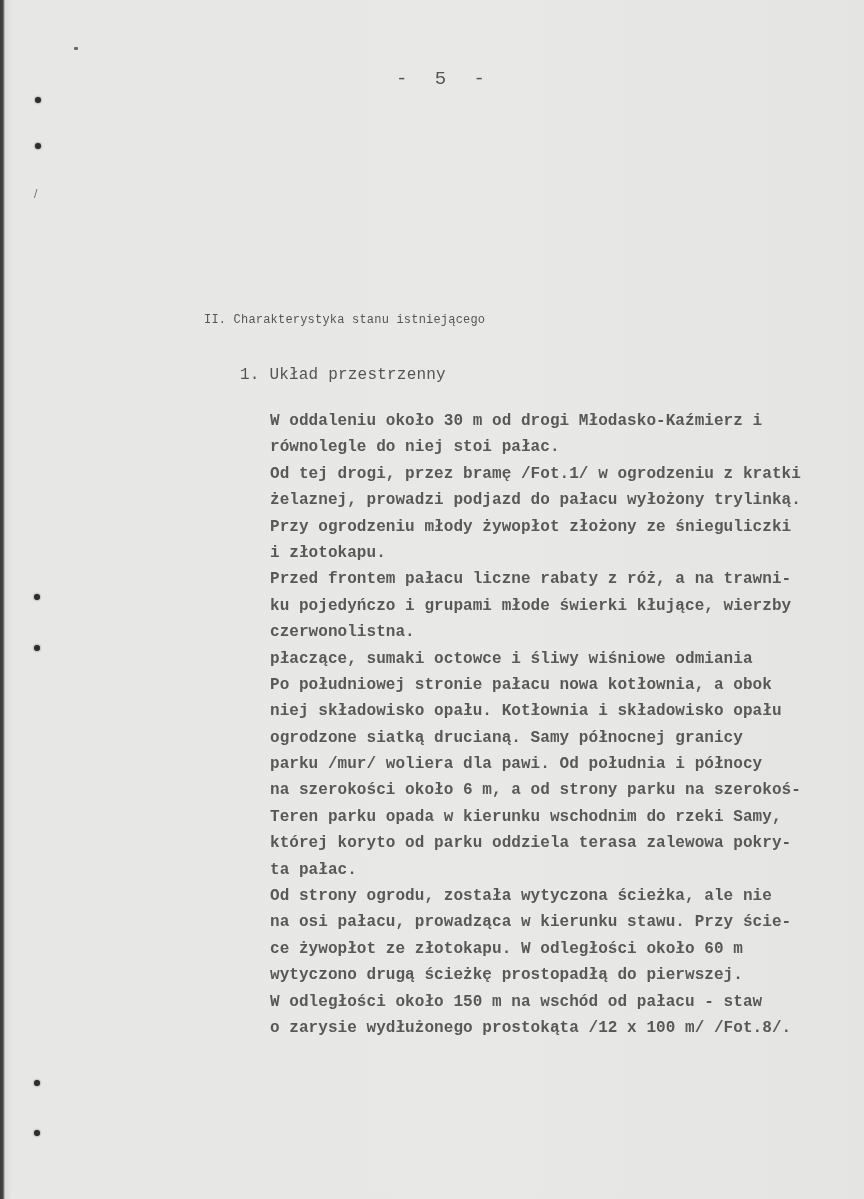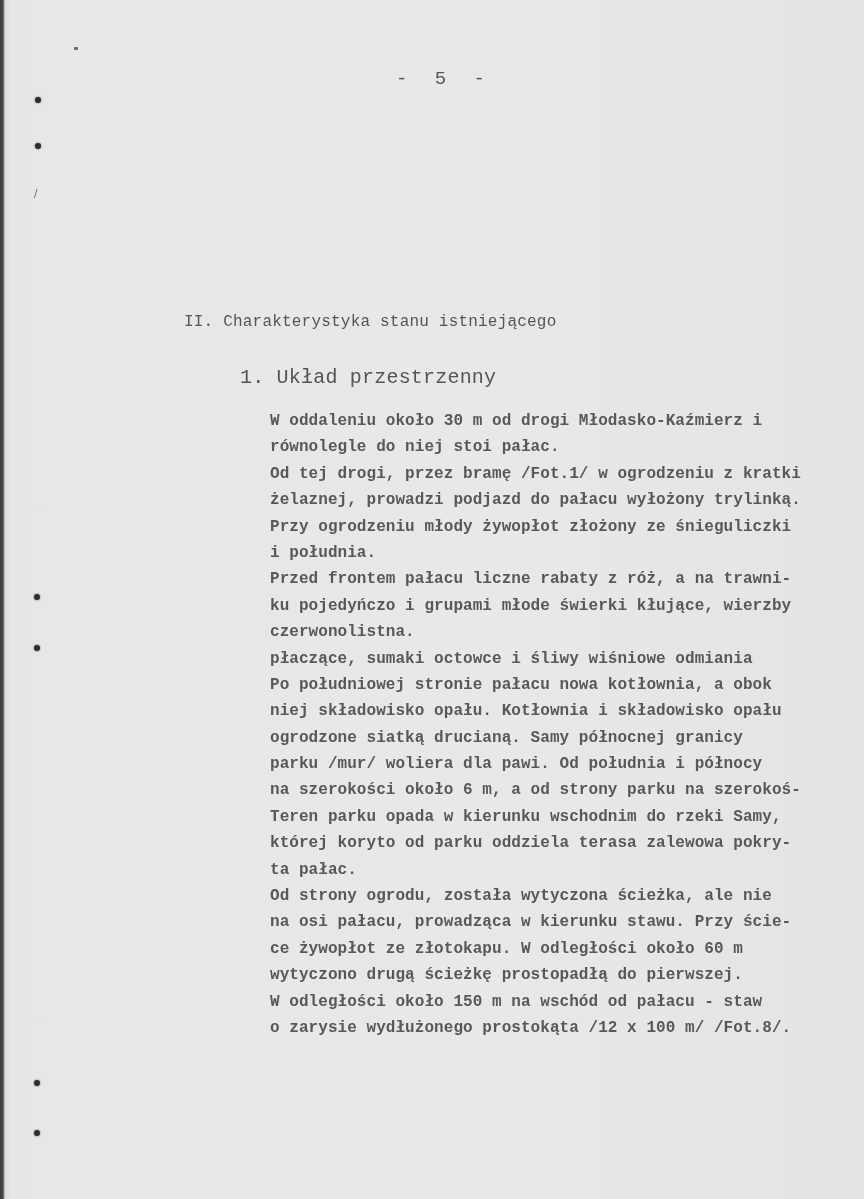--- a/index.html
+++ b/index.html
@@ -26,31 +26,31 @@
       top: 68px;
       left: 396px;
       font-size: 19px;
       letter-spacing: 8px;
       color: #555;
       white-space: pre;
     }
     .section-heading {
       position: absolute;
       top: 313px;
-      left: 184px;
-      font-size: 16px;
+      left: 204px;
+      font-size: 12px;
       letter-spacing: 0.2px;
       color: #555;
       white-space: pre;
     }
     .sub-heading {
       position: absolute;
       top: 366px;
       left: 240px;
-      font-size: 20px;
+      font-size: 16px;
       letter-spacing: 0.2px;
       color: #555;
       white-space: pre;
       font-family: Liberation Mono, monospace;
     }
     .body-lines {
       position: absolute;
       top: 408px;
       left: 270px;
       width: 590px;
@@ -105,21 +105,21 @@
   <div class="section-heading">II. Charakterystyka stanu istniejącego</div>
 
   <div class="sub-heading">1. Układ przestrzenny</div>
 
   <div class="body-lines">
     <div class="body-line">W oddaleniu około 30 m od drogi Młodasko-Kaźmierz i</div>
     <div class="body-line">równolegle do niej stoi pałac.</div>
     <div class="body-line">Od tej drogi, przez bramę /Fot.1/ w ogrodzeniu z kratki</div>
     <div class="body-line">żelaznej, prowadzi podjazd do pałacu wyłożony trylinką.</div>
     <div class="body-line">Przy ogrodzeniu młody żywopłot złożony ze śnieguliczki</div>
-    <div class="body-line">i południa.</div>
+    <div class="body-line">i złotokapu.</div>
     <div class="body-line">Przed frontem pałacu liczne rabaty z róż, a na trawni-</div>
     <div class="body-line">ku pojedyńczo i grupami młode świerki kłujące, wierzby</div>
     <div class="body-line">czerwonolistna.</div>
     <div class="body-line">płaczące, sumaki octowce i śliwy wiśniowe odmiania</div>
     <div class="body-line">Po południowej stronie pałacu nowa kotłownia, a obok</div>
     <div class="body-line">niej składowisko opału. Kotłownia i składowisko opału</div>
     <div class="body-line">ogrodzone siatką drucianą. Samy północnej granicy</div>
     <div class="body-line">parku /mur/ woliera dla pawi. Od południa i północy</div>
     <div class="body-line">na szerokości około 6 m, a od strony parku na szerokoś-</div>
     <div class="body-line">Teren parku opada w kierunku wschodnim do rzeki Samy,</div>

